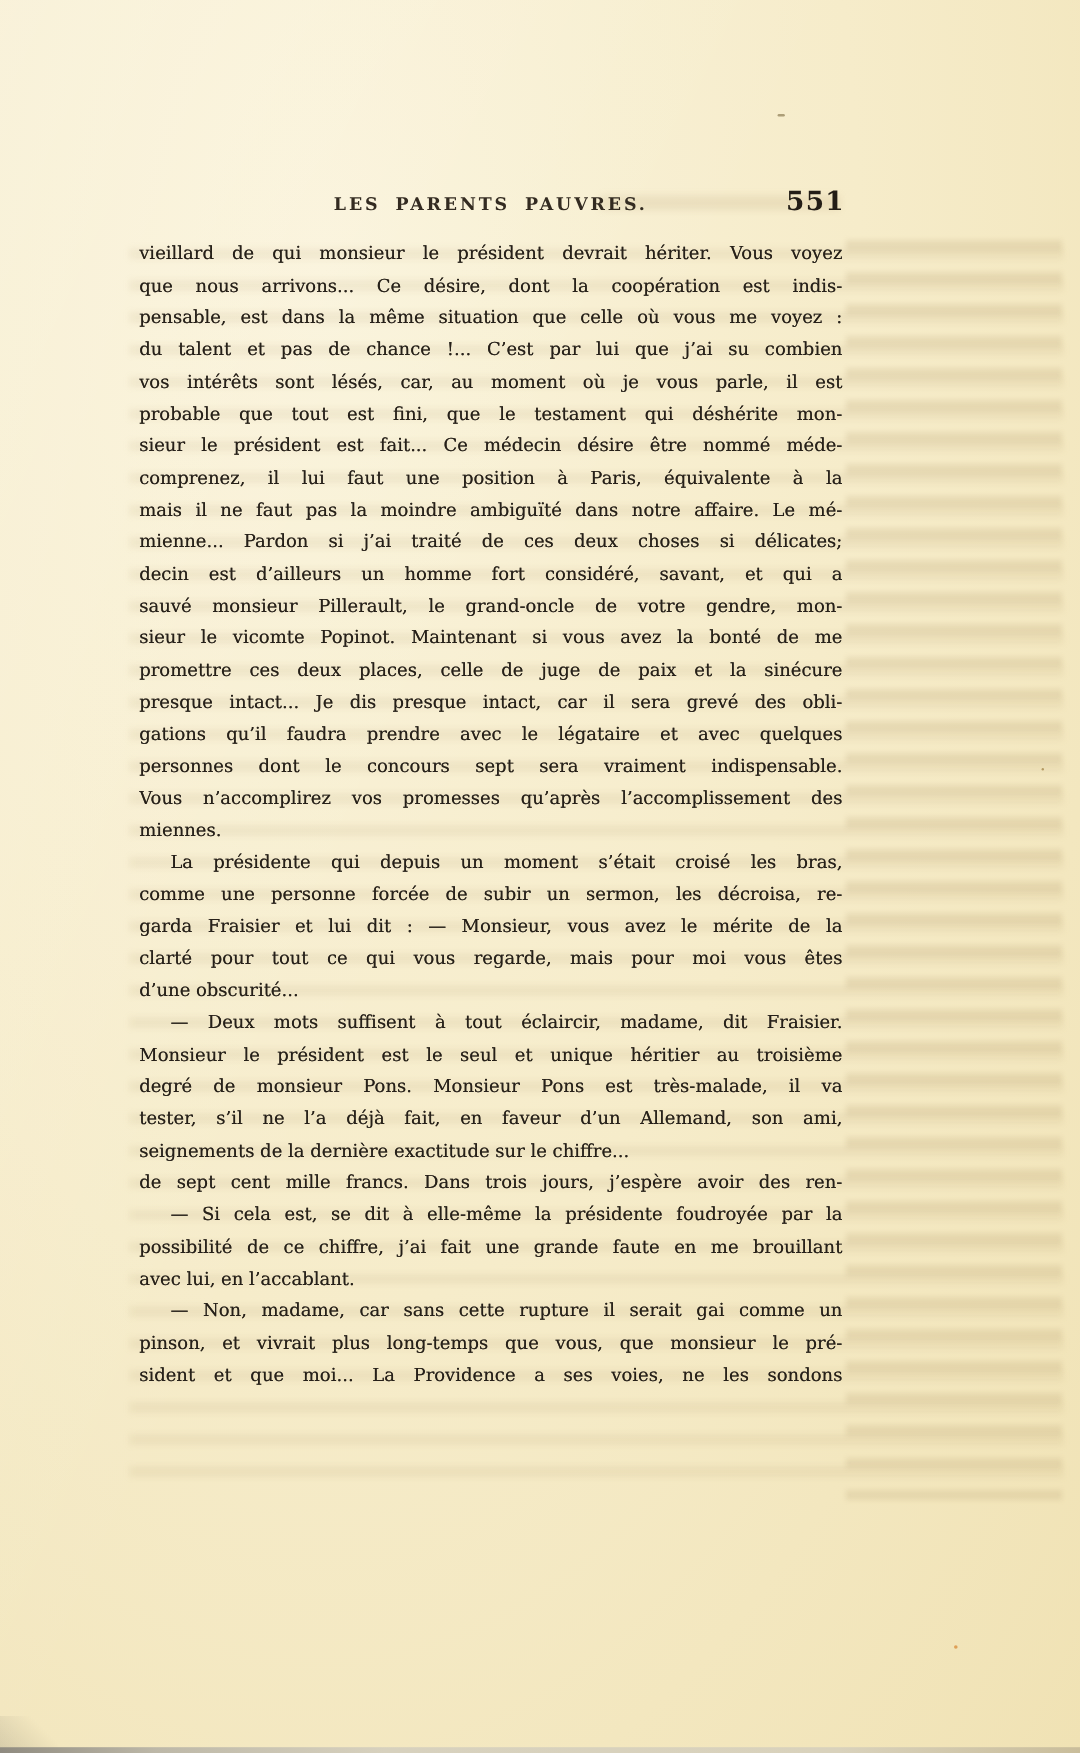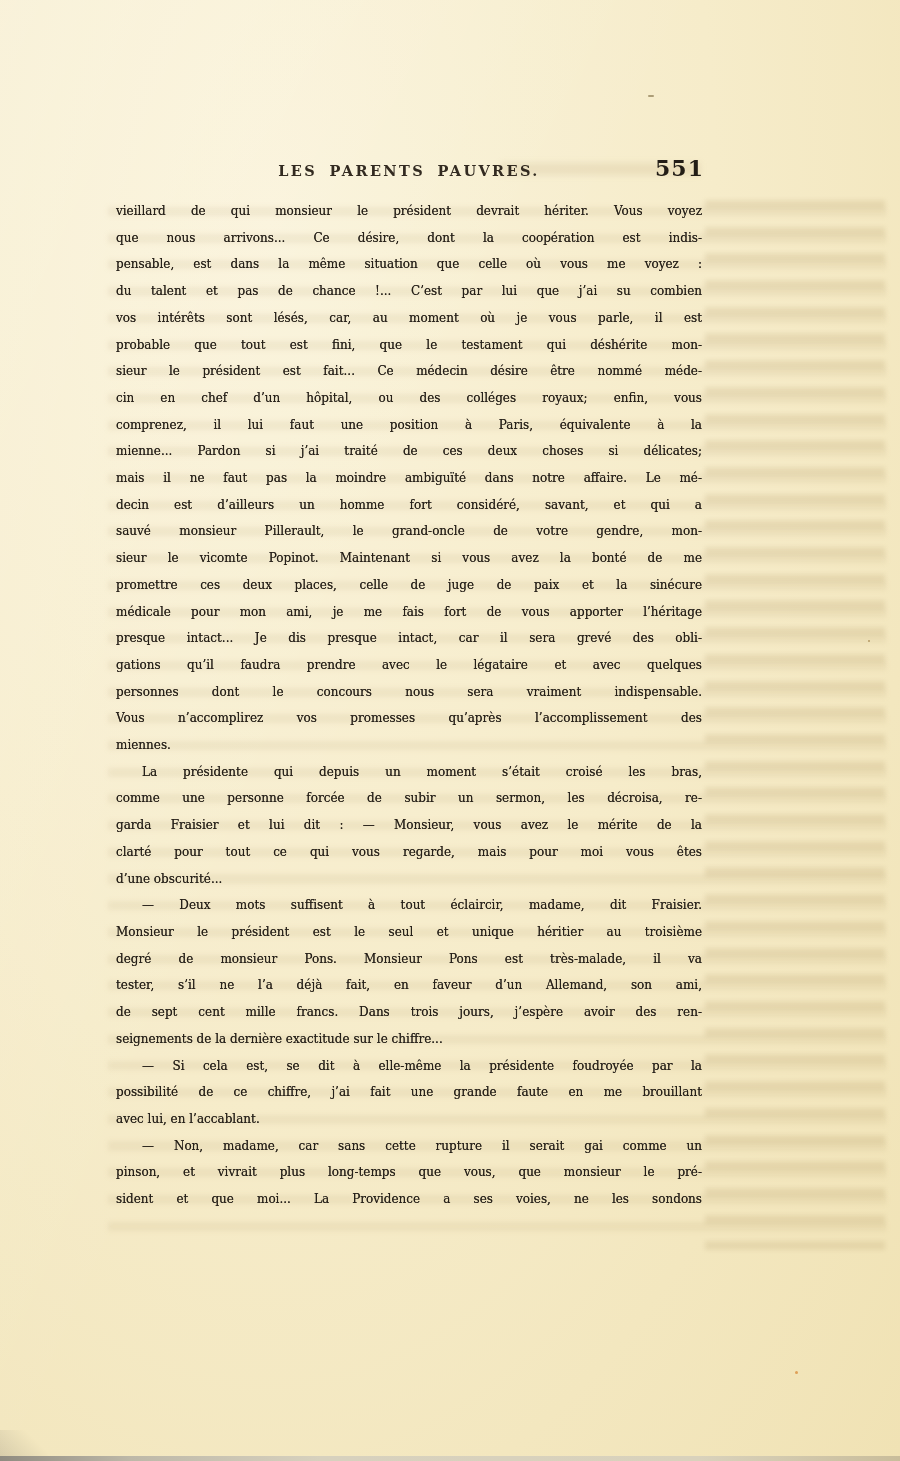--- a/index.html
+++ b/index.html
@@ -70,21 +70,21 @@
     position: absolute;
     right: -2px; top: -7px;
     font-size: 22px;
     font-weight: bold;
     letter-spacing: 1px;
     color: #231d16;
     text-align: center;
   }
   .body-text {
     margin-top: 12px;
-    font-size: 12px;
+    font-size: 15px;
     line-height: 26.7px;
     color: #262019;
     text-shadow: 0 0 0.4px rgba(38,32,25,0.75);
   }
   .line {
     text-align: justify;
     text-align-last: justify;
   }
   .line.para-end { text-align-last: left; }
   .line.indent { text-indent: 26px; }
@@ -133,45 +133,43 @@
       <span class="page-number">551</span>
     </div>
     <div class="body-text" id="body-text">
         <div class="line">vieillard de qui monsieur le président devrait hériter. Vous voyez</div>
         <div class="line">que nous arrivons... Ce désire, dont la coopération est indis-</div>
         <div class="line">pensable, est dans la même situation que celle où vous me voyez :</div>
         <div class="line">du talent et pas de chance !... C’est par lui que j’ai su combien</div>
         <div class="line">vos intérêts sont lésés, car, au moment où je vous parle, il est</div>
         <div class="line">probable que tout est fini, que le testament qui déshérite mon-</div>
         <div class="line">sieur le président est fait... Ce médecin désire être nommé méde-</div>
-        <div class="line">cin en chef d’un hôpital, ou des colléges royaux; enfin, vous</div>
         <div class="line">comprenez, il lui faut une position à Paris, équivalente à la</div>
+        <div class="line">mais il ne faut pas la moindre ambiguïté dans notre affaire. Le mé-</div>
         <div class="line">mienne... Pardon si j’ai traité de ces deux choses si délicates;</div>
-        <div class="line">mais il ne faut pas la moindre ambiguïté dans notre affaire. Le mé-</div>
         <div class="line">decin est d’ailleurs un homme fort considéré, savant, et qui a</div>
         <div class="line">sauvé monsieur Pillerault, le grand-oncle de votre gendre, mon-</div>
         <div class="line">sieur le vicomte Popinot. Maintenant si vous avez la bonté de me</div>
         <div class="line">promettre ces deux places, celle de juge de paix et la sinécure</div>
-        <div class="line">médicale pour mon ami, je me fais fort de vous apporter l’héritage</div>
         <div class="line">presque intact... Je dis presque intact, car il sera grevé des obli-</div>
         <div class="line">gations qu’il faudra prendre avec le légataire et avec quelques</div>
-        <div class="line">personnes dont le concours nous sera vraiment indispensable.</div>
+        <div class="line">personnes dont le concours sept sera vraiment indispensable.</div>
         <div class="line">Vous n’accomplirez vos promesses qu’après l’accomplissement des</div>
         <div class="line para-end">miennes.</div>
         <div class="line indent">La présidente qui depuis un moment s’était croisé les bras,</div>
         <div class="line">comme une personne forcée de subir un sermon, les décroisa, re-</div>
         <div class="line">garda Fraisier et lui dit : — Monsieur, vous avez le mérite de la</div>
         <div class="line">clarté pour tout ce qui vous regarde, mais pour moi vous êtes</div>
         <div class="line para-end">d’une obscurité...</div>
         <div class="line indent">— Deux mots suffisent à tout éclaircir, madame, dit Fraisier.</div>
         <div class="line">Monsieur le président est le seul et unique héritier au troisième</div>
         <div class="line">degré de monsieur Pons. Monsieur Pons est très-malade, il va</div>
         <div class="line">tester, s’il ne l’a déjà fait, en faveur d’un Allemand, son ami,</div>
+        <div class="line para-end">seignements de la dernière exactitude sur le chiffre...</div>
         <div class="line">de sept cent mille francs. Dans trois jours, j’espère avoir des ren-</div>
-        <div class="line para-end">seignements de la dernière exactitude sur le chiffre...</div>
         <div class="line indent">— Si cela est, se dit à elle-même la présidente foudroyée par la</div>
         <div class="line">possibilité de ce chiffre, j’ai fait une grande faute en me brouillant</div>
         <div class="line para-end">avec lui, en l’accablant.</div>
         <div class="line indent">— Non, madame, car sans cette rupture il serait gai comme un</div>
         <div class="line">pinson, et vivrait plus long-temps que vous, que monsieur le pré-</div>
         <div class="line">sident et que moi... La Providence a ses voies, ne les sondons</div>
       </div>
   </div>
 
   <div class="speck-1"></div>

